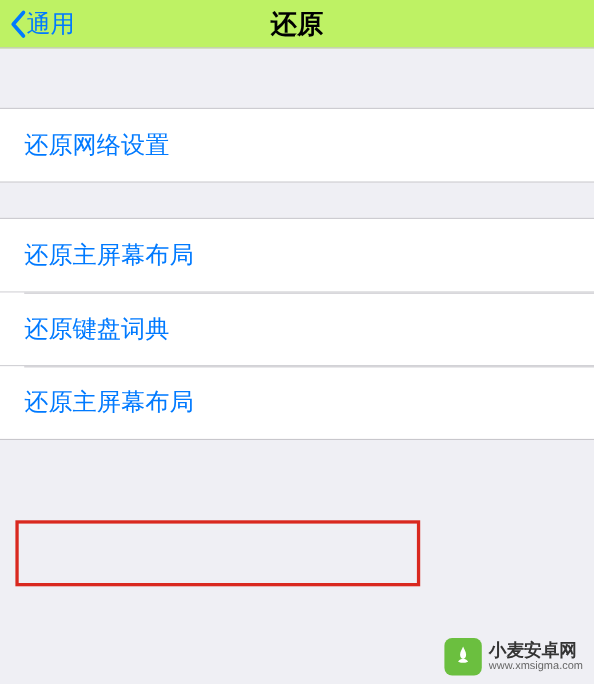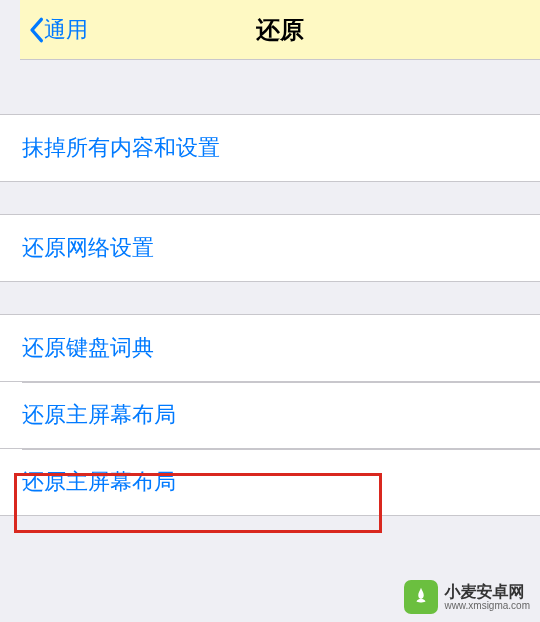--- a/index.html
+++ b/index.html
@@ -5,27 +5,26 @@
     * { margin: 0; padding: 0; box-sizing: border-box; }
     html, body {
       width: 540px;
       height: 622px;
       font-family: -apple-system, "Helvetica Neue", sans-serif;
       background: #efeff4;
       overflow: hidden;
       position: relative;
     }
     .navbar {
-      height: 60px;
-      background: #fef9c3;
+      height: 44px;
+      background: #bef264;
       border-bottom: 1px solid #c8c7cc;
       display: flex;
       align-items: center;
       position: relative;
-      margin-left: 20px;
     }
     .back-btn {
       display: flex;
       align-items: center;
       padding-left: 8px;
       color: #007aff;
       font-size: 22px;
       cursor: pointer;
     }
     .back-btn svg { width: 16px; height: 28px; }
@@ -96,30 +95,29 @@
   <div class="back-btn">
     <svg viewBox="0 0 12 20">
       <path d="M10 2 L3 10 L10 18" stroke="#007aff" stroke-width="2.5" fill="none" stroke-linecap="round" stroke-linejoin="round"></path>
     </svg>
     <span>通用</span>
   </div>
   <div class="title">还原</div>
 </div>
 
 <div class="group first">
-  <div class="cell"><span>抹掉所有内容和设置</span></div>
 </div>
 
 <div class="group">
   <div class="cell"><span>还原网络设置</span></div>
 </div>
 
 <div class="group">
+  <div class="cell"><span>还原主屏幕布局</span></div>
   <div class="cell"><span>还原键盘词典</span></div>
-  <div class="cell"><span>还原主屏幕布局</span></div>
   <div class="cell"><span>还原主屏幕布局</span></div>
 </div>
 
 <div class="highlight"></div>
 
 <div class="watermark">
   <div class="wm-icon">
     <svg viewBox="0 0 24 24">
         <path d="M12 2c-1 3-3 5-3 8 0 2 1 4 3 4s3-2 3-4c0-3-2-5-3-8zm0 12c-2 0-4 1-5 3 2 1 4 1 5 1s3 0 5-1c-1-2-3-3-5-3zm0 4v4"></path>
       </svg>

